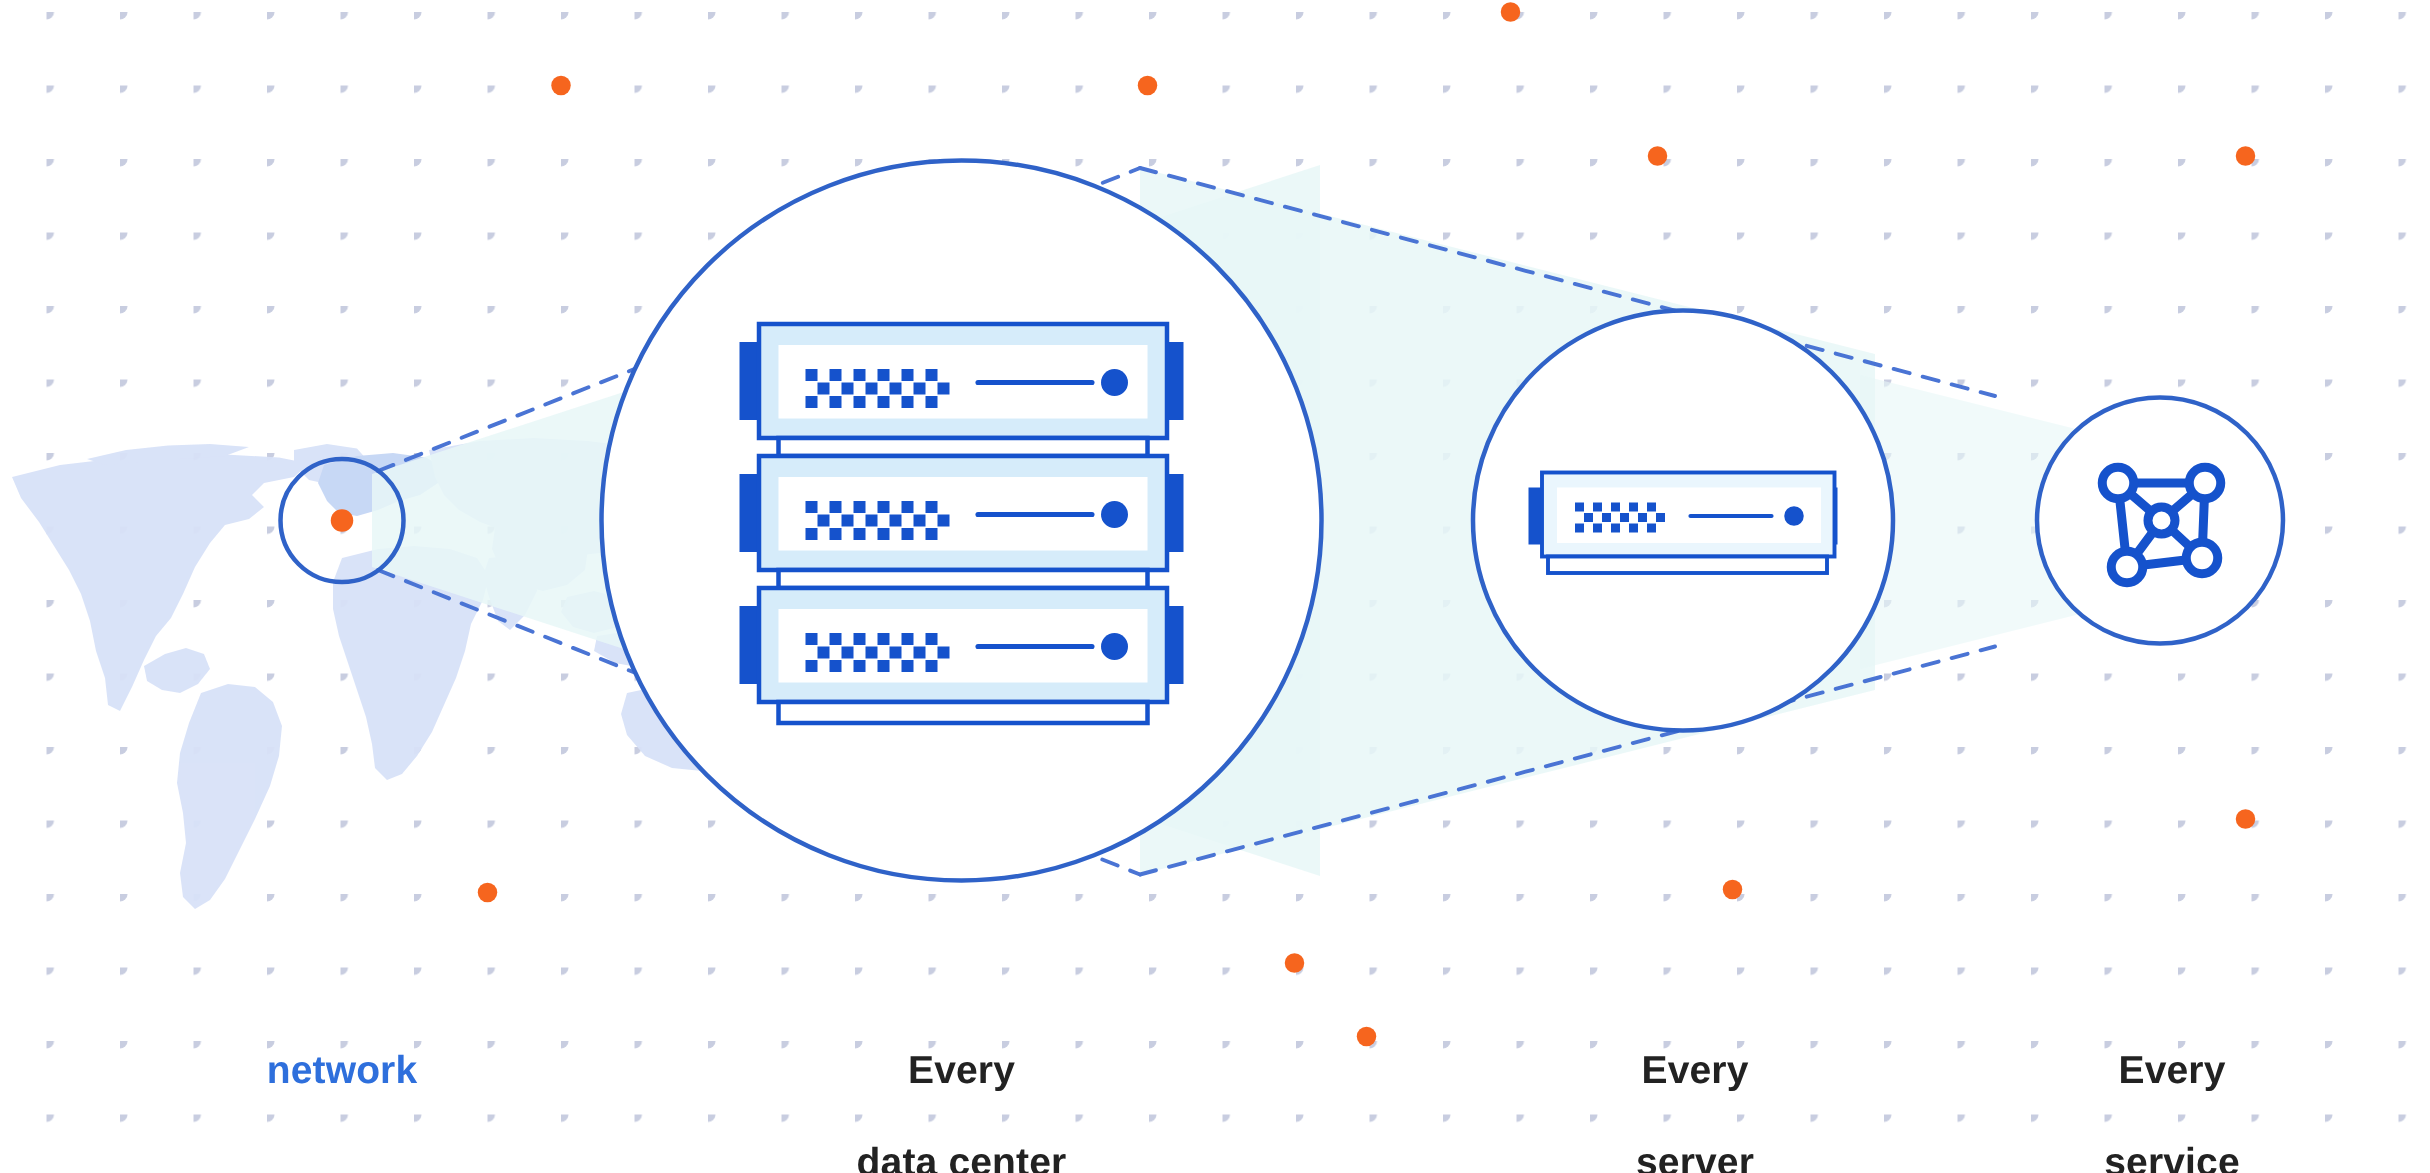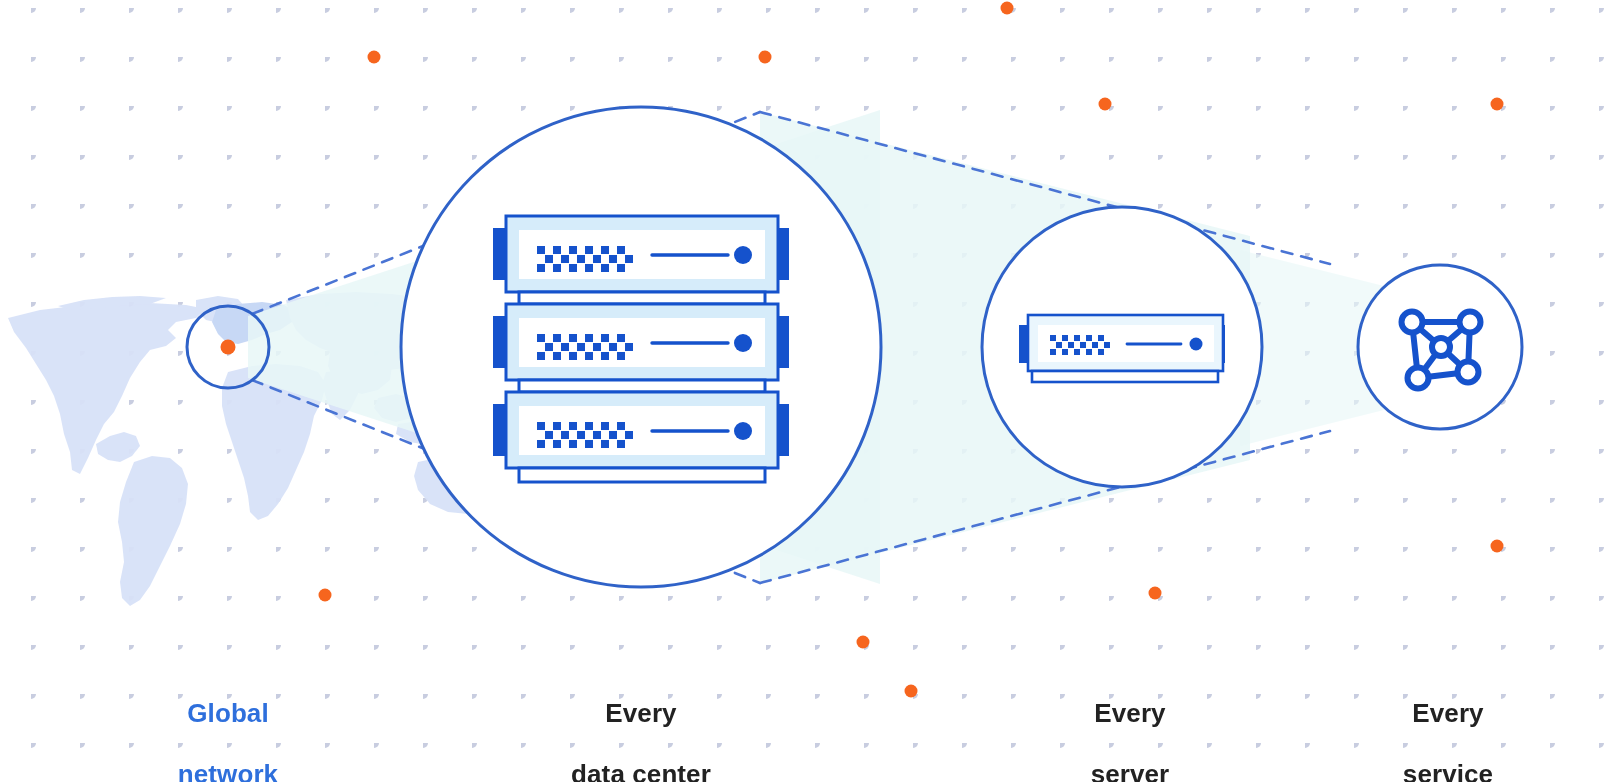--- a/index.html
+++ b/index.html
@@ -287,21 +287,20 @@
     <circle cx="1497" cy="546" r="6.5"></circle>
     <circle cx="1155" cy="593" r="6.5"></circle>
     <circle cx="325" cy="595" r="6.5"></circle>
     <circle cx="863" cy="642" r="6.5"></circle>
     <circle cx="911" cy="691" r="6.5"></circle>
   </g>
 </svg>
 </div>
 
 <div class="lbl accent" style="left:128px; top:668px; width:200px;">
-  <div>Global</div>
   <div>network</div>
 </div>
 
 <div class="lbl" style="left:521px; top:668px; width:240px;">
   <div>Every</div>
   <div>data center</div>
 </div>
 
 <div class="lbl" style="left:1022px; top:668px; width:216px;">
   <div>Every</div>

